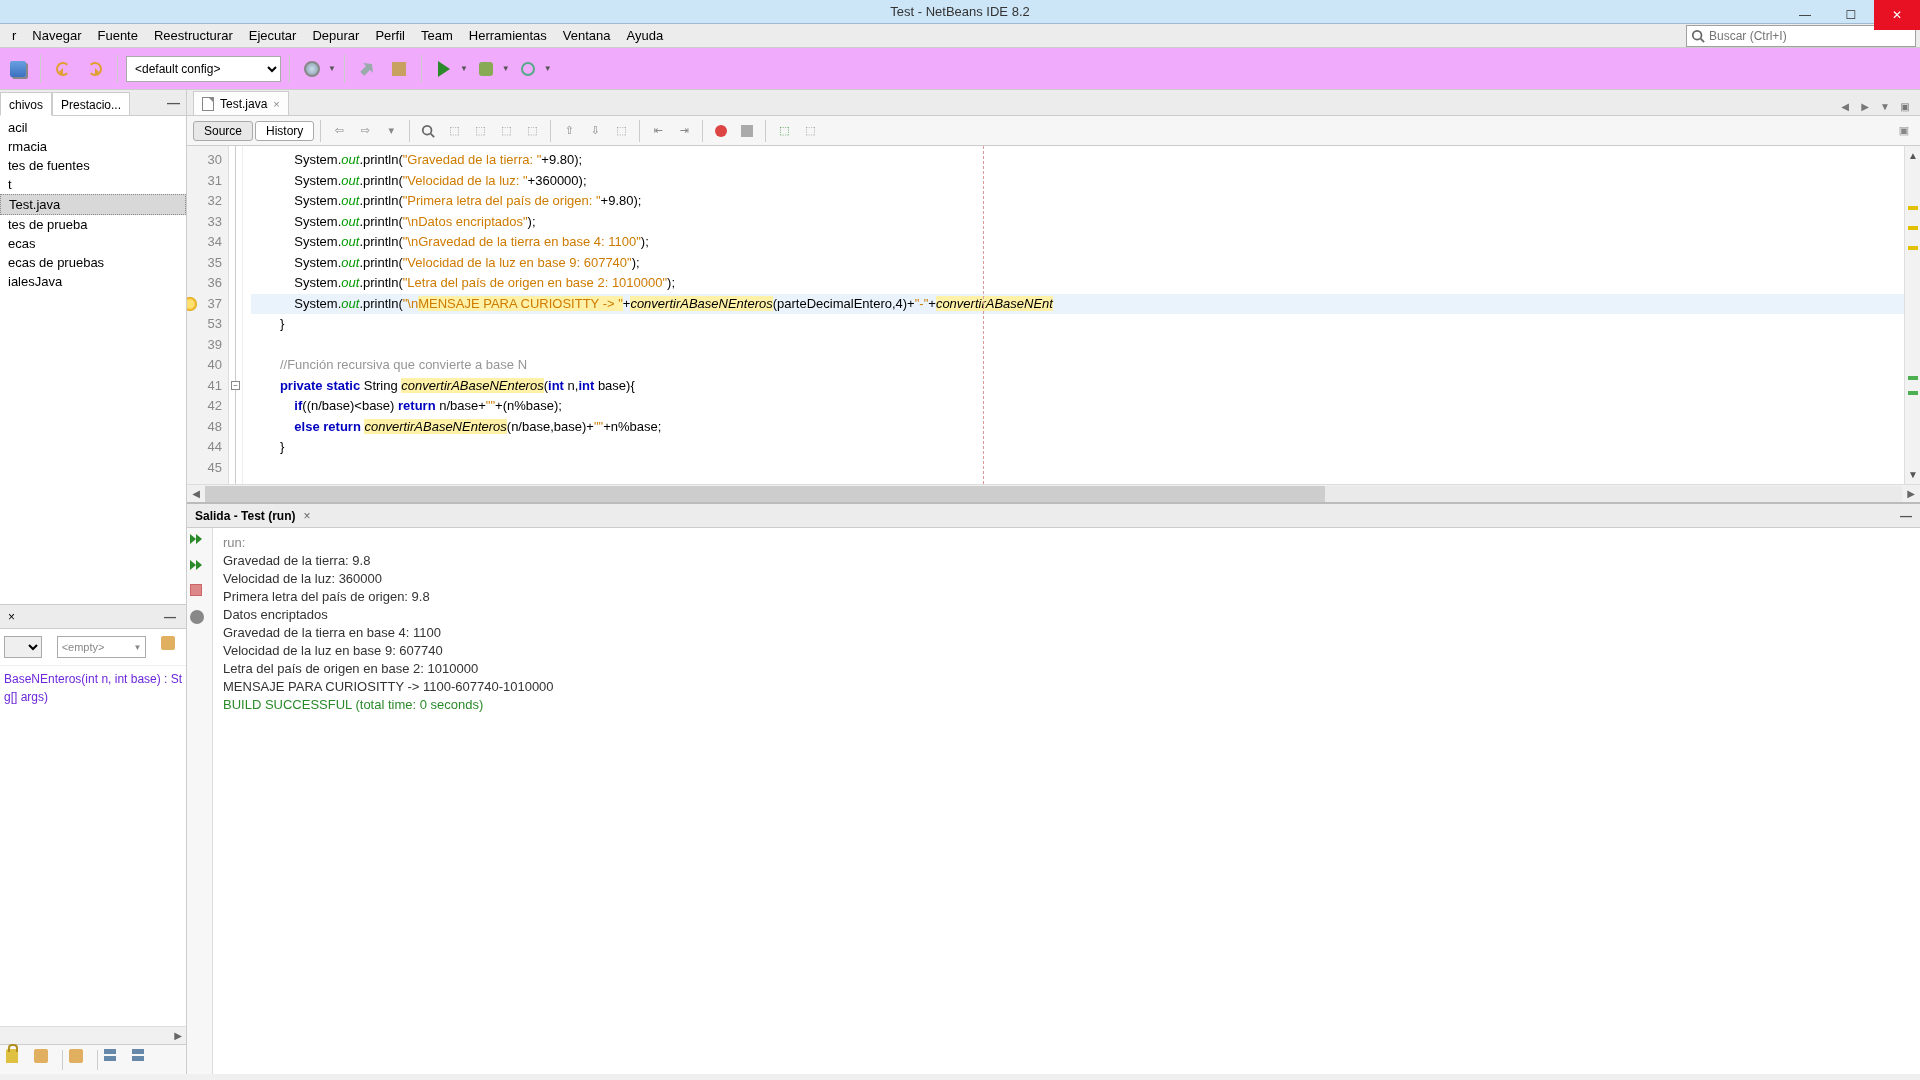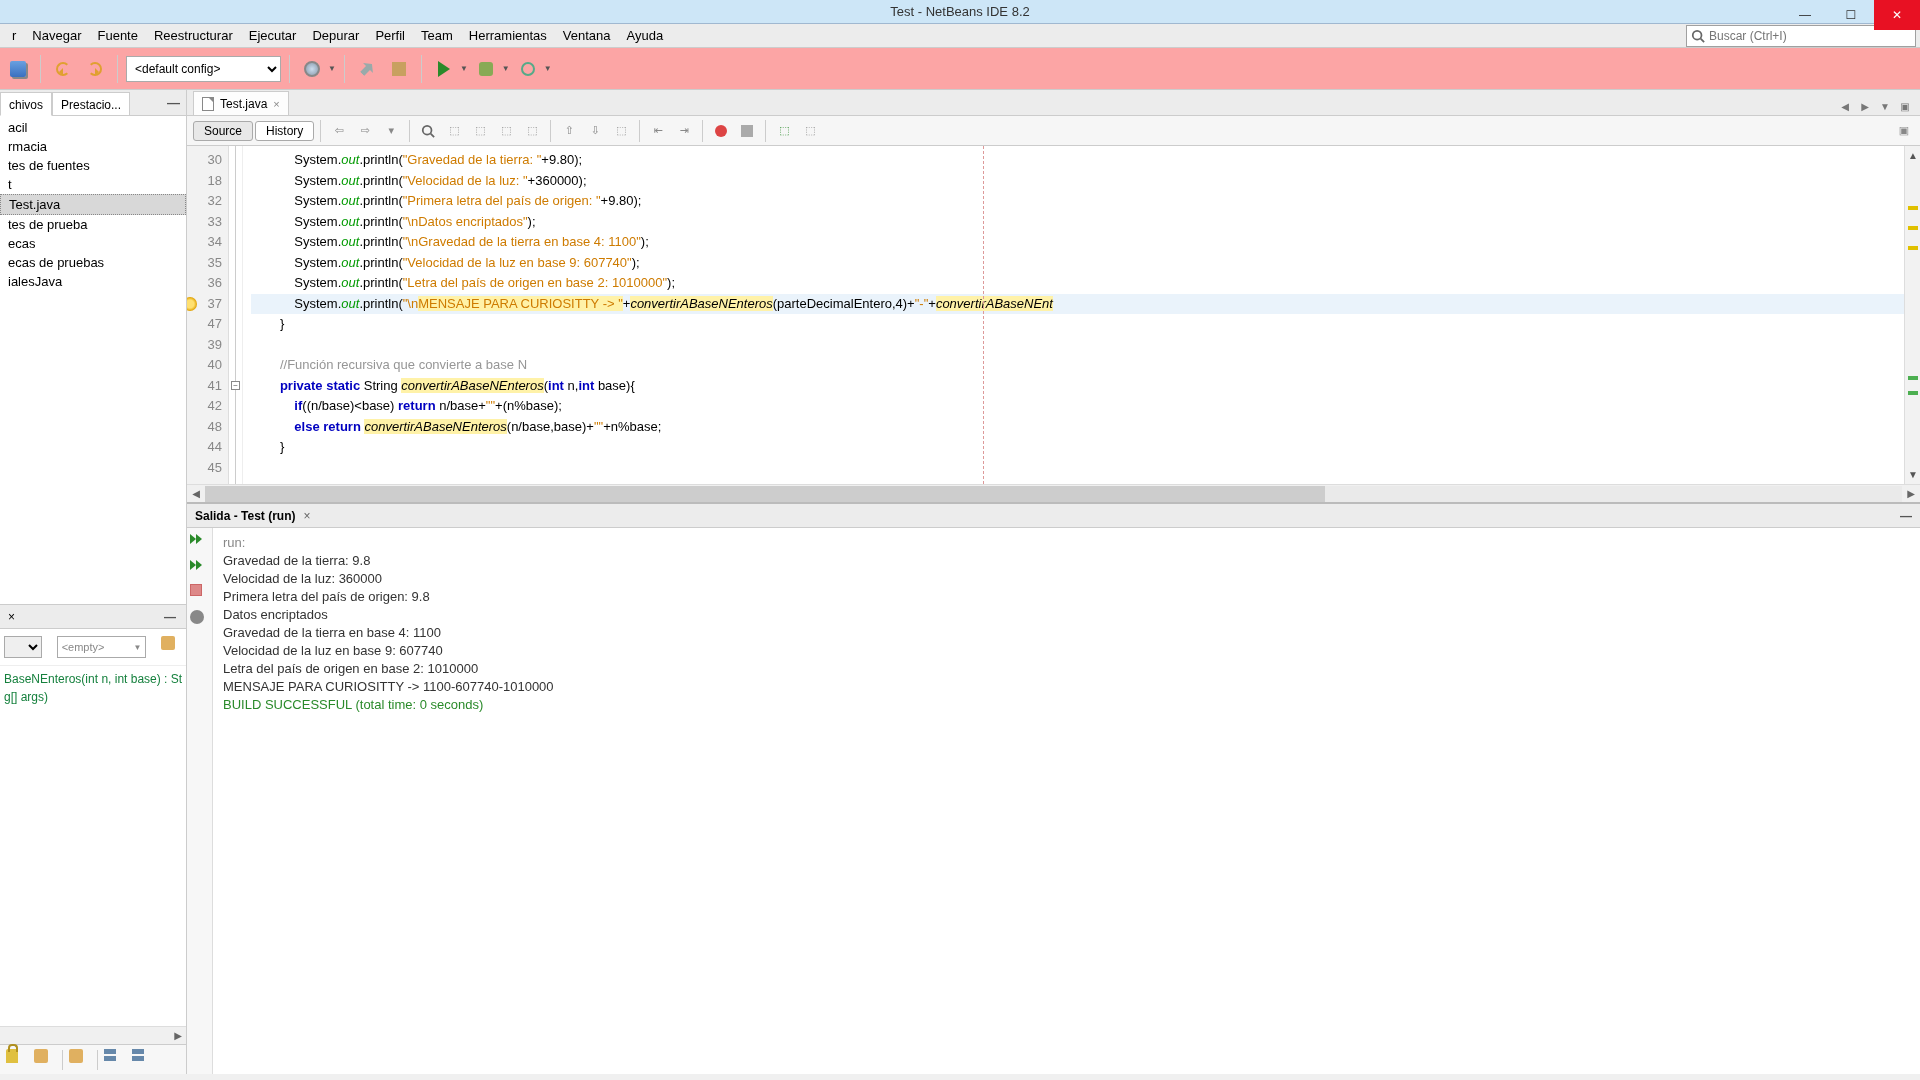--- a/index.html
+++ b/index.html
@@ -13,21 +13,21 @@
 .titlebar .win-btn.close { background:#e81123; color:#fff; }
 
 
 .menubar { height:24px; background:#ececec; display:flex; align-items:center; padding:0 4px; border-bottom:1px solid #ccc; }
 .menubar .menu-item { padding:0 8px; height:24px; line-height:24px; cursor:default; }
 .menubar .search { margin-left:auto; display:flex; align-items:center; border:1px solid #a0a0a0; background:#fff; height:22px; padding:0 4px; width:230px; }
 .menubar .search input { border:none; outline:none; font-size:12px; width:190px; color:#888; }
 .menubar .search .mag { width:14px; height:14px; margin-right:4px; }
 
 
-.toolbar { height:42px; background:#fca5a5; border-bottom:1px solid #ccc; display:flex; align-items:center; padding:0 4px; gap:4px; }
+.toolbar { height:42px; background:#f0abfc; border-bottom:1px solid #ccc; display:flex; align-items:center; padding:0 4px; gap:4px; }
 .toolbar .tb-btn { width:28px; height:28px; display:flex; align-items:center; justify-content:center; border:1px solid transparent; border-radius:3px; }
 .toolbar .sep { width:1px; height:28px; background:#ccc; margin:0 4px; }
 .toolbar select.config { width:155px; height:26px; border:1px solid #aaa; background:#fff; font-size:12px; padding:0 4px; }
 .toolbar .dd-arrow { font-size:8px; color:#555; margin-left:-2px; }
 
 
 .main { display:flex; height:calc(1080px - 30px - 24px - 42px); }
 .left-col { width:187px; display:flex; flex-direction:column; border-right:1px solid #ccc; background:#fff; }
 
 
@@ -44,21 +44,21 @@
 
 .nav-panel { border-top:1px solid #ccc; flex:1; display:flex; flex-direction:column; }
 .nav-header { height:24px; background:#ececec; border-bottom:1px solid #ccc; display:flex; align-items:center; padding:0 4px; font-size:12px; }
 .nav-header .close-x { margin-left:4px; cursor:default; }
 .nav-header .min-btn { margin-left:auto; padding:0 6px; font-weight:bold; color:#555; }
 .nav-tools { height:37px; display:flex; align-items:center; padding:4px 4px; gap:15px; border-bottom:1px solid #eee; }
 .nav-tools select { width:40px; height:22px; border:1px solid #aaa; font-size:11px; }
 .nav-tools .empty-sel { width:95px; height:22px; border:1px solid #aaa; display:flex; align-items:center; padding:0 4px; font-size:11px; color:#888; background:#fff; }
 .nav-tools .empty-sel .dd { margin-left:auto; font-size:8px; }
 .nav-tools .tb-btn { width:22px; height:22px; }
-.nav-body { flex:1; background:#fff; overflow:auto; padding:4px; font-size:12px; color:#15803d; }
+.nav-body { flex:1; background:#fff; overflow:auto; padding:4px; font-size:12px; color:#6d28d9; }
 .nav-body .member-row { white-space:nowrap; padding:2px 0; }
 .nav-bottom-tools { height:30px; border-top:1px solid #ccc; display:flex; align-items:center; gap:6px; padding:0 6px; background:#f7f7f7; }
 .nav-bottom-tools .sep { width:1px; height:20px; background:#ccc; }
 .nav-bottom-tools .tb-btn { width:22px; height:22px; }
 
 
 .right-col { flex:1; display:flex; flex-direction:column; }
 
 
 .ed-tabs { height:26px; background:#ececec; border-bottom:1px solid #ccc; display:flex; align-items:flex-end; padding-left:6px; }
@@ -349,28 +349,28 @@
         </div>
       <div class="window-icon tb-btn">
           <span class="ico-prev">▣</span>
         </div>
     </div>
 
     <div class="editor-wrap">
       <div class="editor">
         <div class="gutter" id="gutter">
             <div class="gline">30</div>
-            <div class="gline">18</div>
+            <div class="gline">31</div>
             <div class="gline">32</div>
             <div class="gline">33</div>
             <div class="gline">34</div>
             <div class="gline">35</div>
             <div class="gline">36</div>
             <div class="gline" style="padding-left: 2px;">37<span class="bulb"></span></div>
-            <div class="gline">47</div>
+            <div class="gline">53</div>
             <div class="gline">39</div>
             <div class="gline">40</div>
             <div class="gline">41</div>
             <div class="gline">42</div>
             <div class="gline">48</div>
             <div class="gline">44</div>
             <div class="gline">45</div>
           </div>
         <div class="fold-col" id="fold-col">
             <div class="fold-line"></div>

